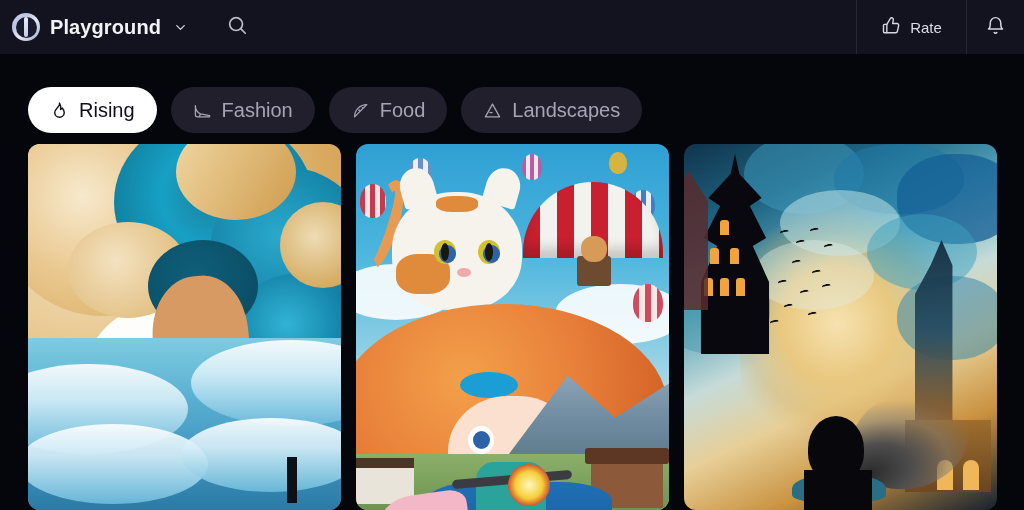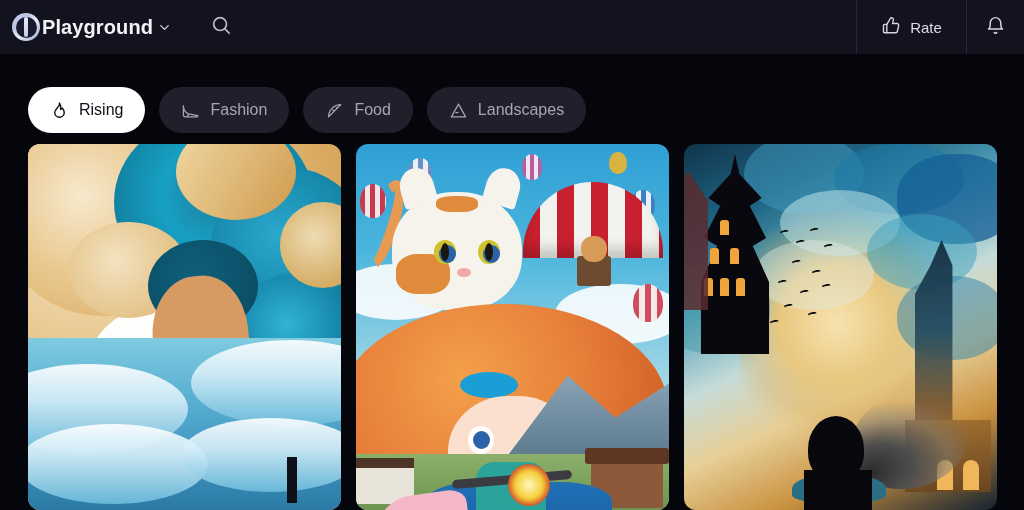--- a/index.html
+++ b/index.html
@@ -17,21 +17,21 @@
     height: 54px;
     background: #131320;
     display: flex;
     align-items: center;
     width: 1024px;
   }
   .brand {
     display: flex; align-items: center;
     padding-left: 12px;
     height: 100%;
-    gap: 2px;
+    gap: 10px;
   }
   .logo {
     width: 28px; height: 28px; border-radius: 50%;
     background: linear-gradient(135deg,#cfd6ef 0%,#b9c3e4 30%,#e8eaf6 55%,#9aa7cf 100%);
     display: flex; align-items: center; justify-content: center;
     position: relative; flex: none;
   }
   .logo::before {
     content: ""; position: absolute;
     width: 21px; height: 21px; border-radius: 50%;
@@ -86,21 +86,21 @@
     display: flex; align-items: center; gap: 14px;
     padding: 22px 0 0 28px;
     height: 90px;
   }
   .chip {
     display: flex; align-items: center; gap: 10px;
     height: 46px; padding: 0 22px;
     border-radius: 23px;
     background: #221f2d;
     color: #a6a4b4;
-    font-size: 16px;
+    font-size: 20px;
     white-space: nowrap;
     flex: none;
   }
   .chip.active { background: #ffffff; color: #101018; }
   .chip .ico { display: flex; align-items: center; justify-content: center; flex: none; }
 
   
   .gallery {
     display: flex; gap: 15px;
     padding: 0 0 0 28px;

